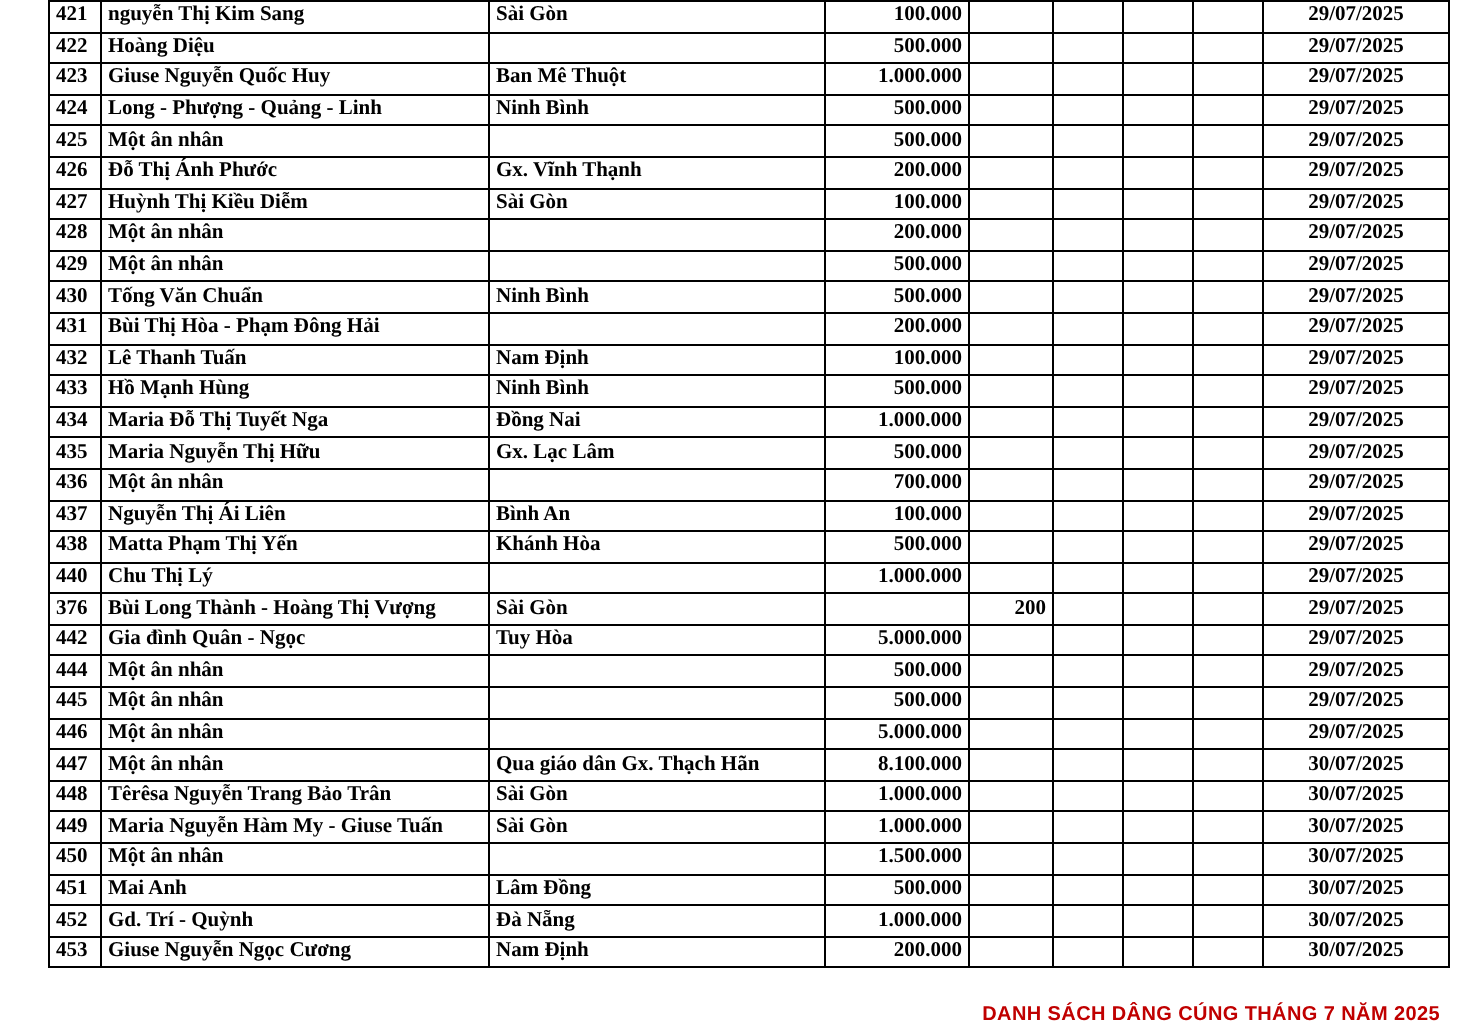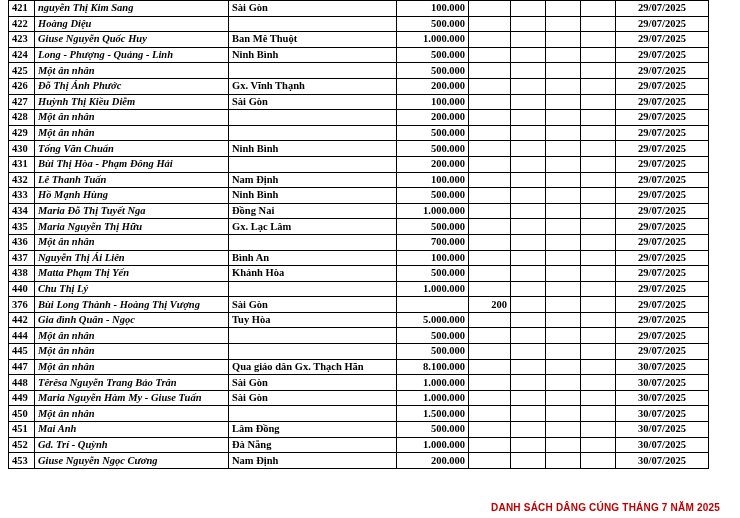--- a/index.html
+++ b/index.html
@@ -17,21 +17,21 @@
   .page {
     position: relative;
     width: 740px;
     height: 518px;
     box-sizing: border-box;
   }
   table.ledger {
     border-collapse: collapse;
     table-layout: fixed;
     width: 700px;
-    margin: 0 8px;
+    margin: 0 24px;
     font-size: 10.5px;
     padding-left: 44px;
   }
   table.ledger td {
     border: 1px solid #000000;
     height: 14.6px;
     padding: 0 3px;
     line-height: 14px;
     font-weight: bold;
     white-space: nowrap;
@@ -43,21 +43,21 @@
   col.c-name   { width: 194px; }
   col.c-place  { width: 168px; }
   col.c-amt1   { width: 72px; }
   col.c-amt2   { width: 42px; }
   col.c-amt3   { width: 35px; }
   col.c-amt4   { width: 35px; }
   col.c-amt5   { width: 35px; }
   col.c-date   { width: 93px; }
 
   .idx  { text-align: left; }
-  .name { text-align: left; font-style: italic; }
+  .name { text-align: left; }
   .place{ text-align: left; font-family: Liberation Serif, serif; }
   .amt  { text-align: right; }
   .date { text-align: center; }
 
   .footer {
     position: absolute;
     left: 0;
     right: 0;
     bottom: 6px;
     height: 18px;
@@ -349,20 +349,31 @@
           <td class="name">Một ân nhân</td>
           <td class="place"></td>
           <td class="amt">500.000</td>
           <td class="amt"></td>
           <td class="amt"></td>
           <td class="amt"></td>
           <td class="amt"></td>
           <td class="date">29/07/2025</td>
         </tr>
         <tr>
+          <td class="idx">446</td>
+          <td class="name">Một ân nhân</td>
+          <td class="place"></td>
+          <td class="amt">5.000.000</td>
+          <td class="amt"></td>
+          <td class="amt"></td>
+          <td class="amt"></td>
+          <td class="amt"></td>
+          <td class="date">29/07/2025</td>
+        </tr>
+        <tr>
           <td class="idx">447</td>
           <td class="name">Một ân nhân</td>
           <td class="place">Qua giáo dân Gx. Thạch Hãn</td>
           <td class="amt">8.100.000</td>
           <td class="amt"></td>
           <td class="amt"></td>
           <td class="amt"></td>
           <td class="amt"></td>
           <td class="date">30/07/2025</td>
         </tr>

